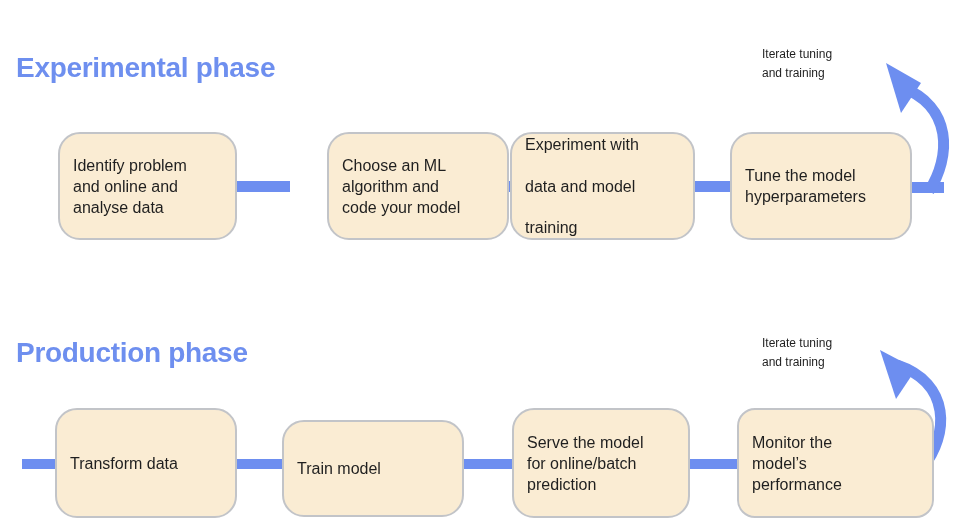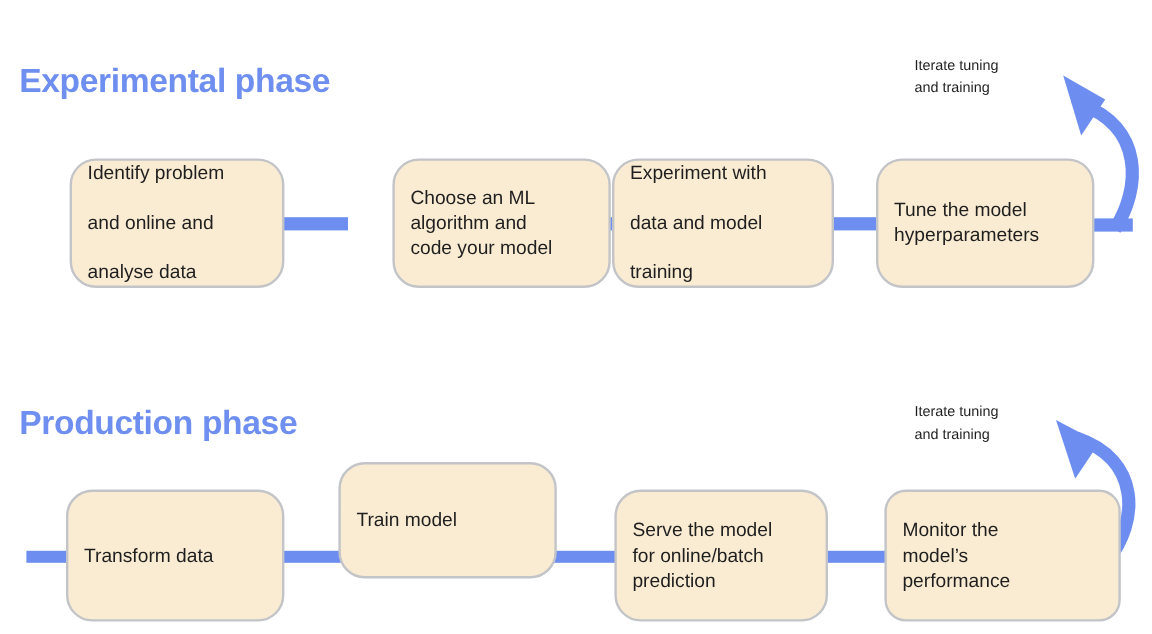--- a/index.html
+++ b/index.html
@@ -37,27 +37,27 @@
     position:absolute;z-index:1;box-sizing:border-box;
     background:var(--box-fill);
     border:2px solid var(--box-border);
     border-radius:22px;
     display:flex;flex-direction:column;justify-content:center;
     padding-left:13px;padding-right:6px;
     font-size:16px;line-height:21px;color:var(--text-dark);
   }
   .box .ln{white-space:nowrap;}
   
-  .b11{left:58px; top:132px; width:179px; height:108px;justify-content:space-between;}
+  .b11{left:58px; top:132px; width:179px; height:108px;}
   .b12{left:284px;top:132px; width:182px; height:108px;margin-left:43px;}
   .b13{left:510px;top:132px; width:185px; height:108px;justify-content:space-between;}
   .b14{left:730px;top:132px; width:182px; height:108px;}
   
   .b21{left:55px; top:408px; width:182px; height:110px;}
-  .b22{left:282px;top:385px; width:182px; height:97px;}
+  .b22{left:282px;top:420px; width:182px; height:97px;}
   .b23{left:512px;top:408px; width:178px; height:110px;}
   .b24{left:737px;top:408px; width:197px; height:110px;border-radius:18px;}
 </style>
 </head>
 <body>
 
 <div class="canvas">
 
   <svg class="layer" width="960" height="528" viewBox="0 0 960 528">
 

